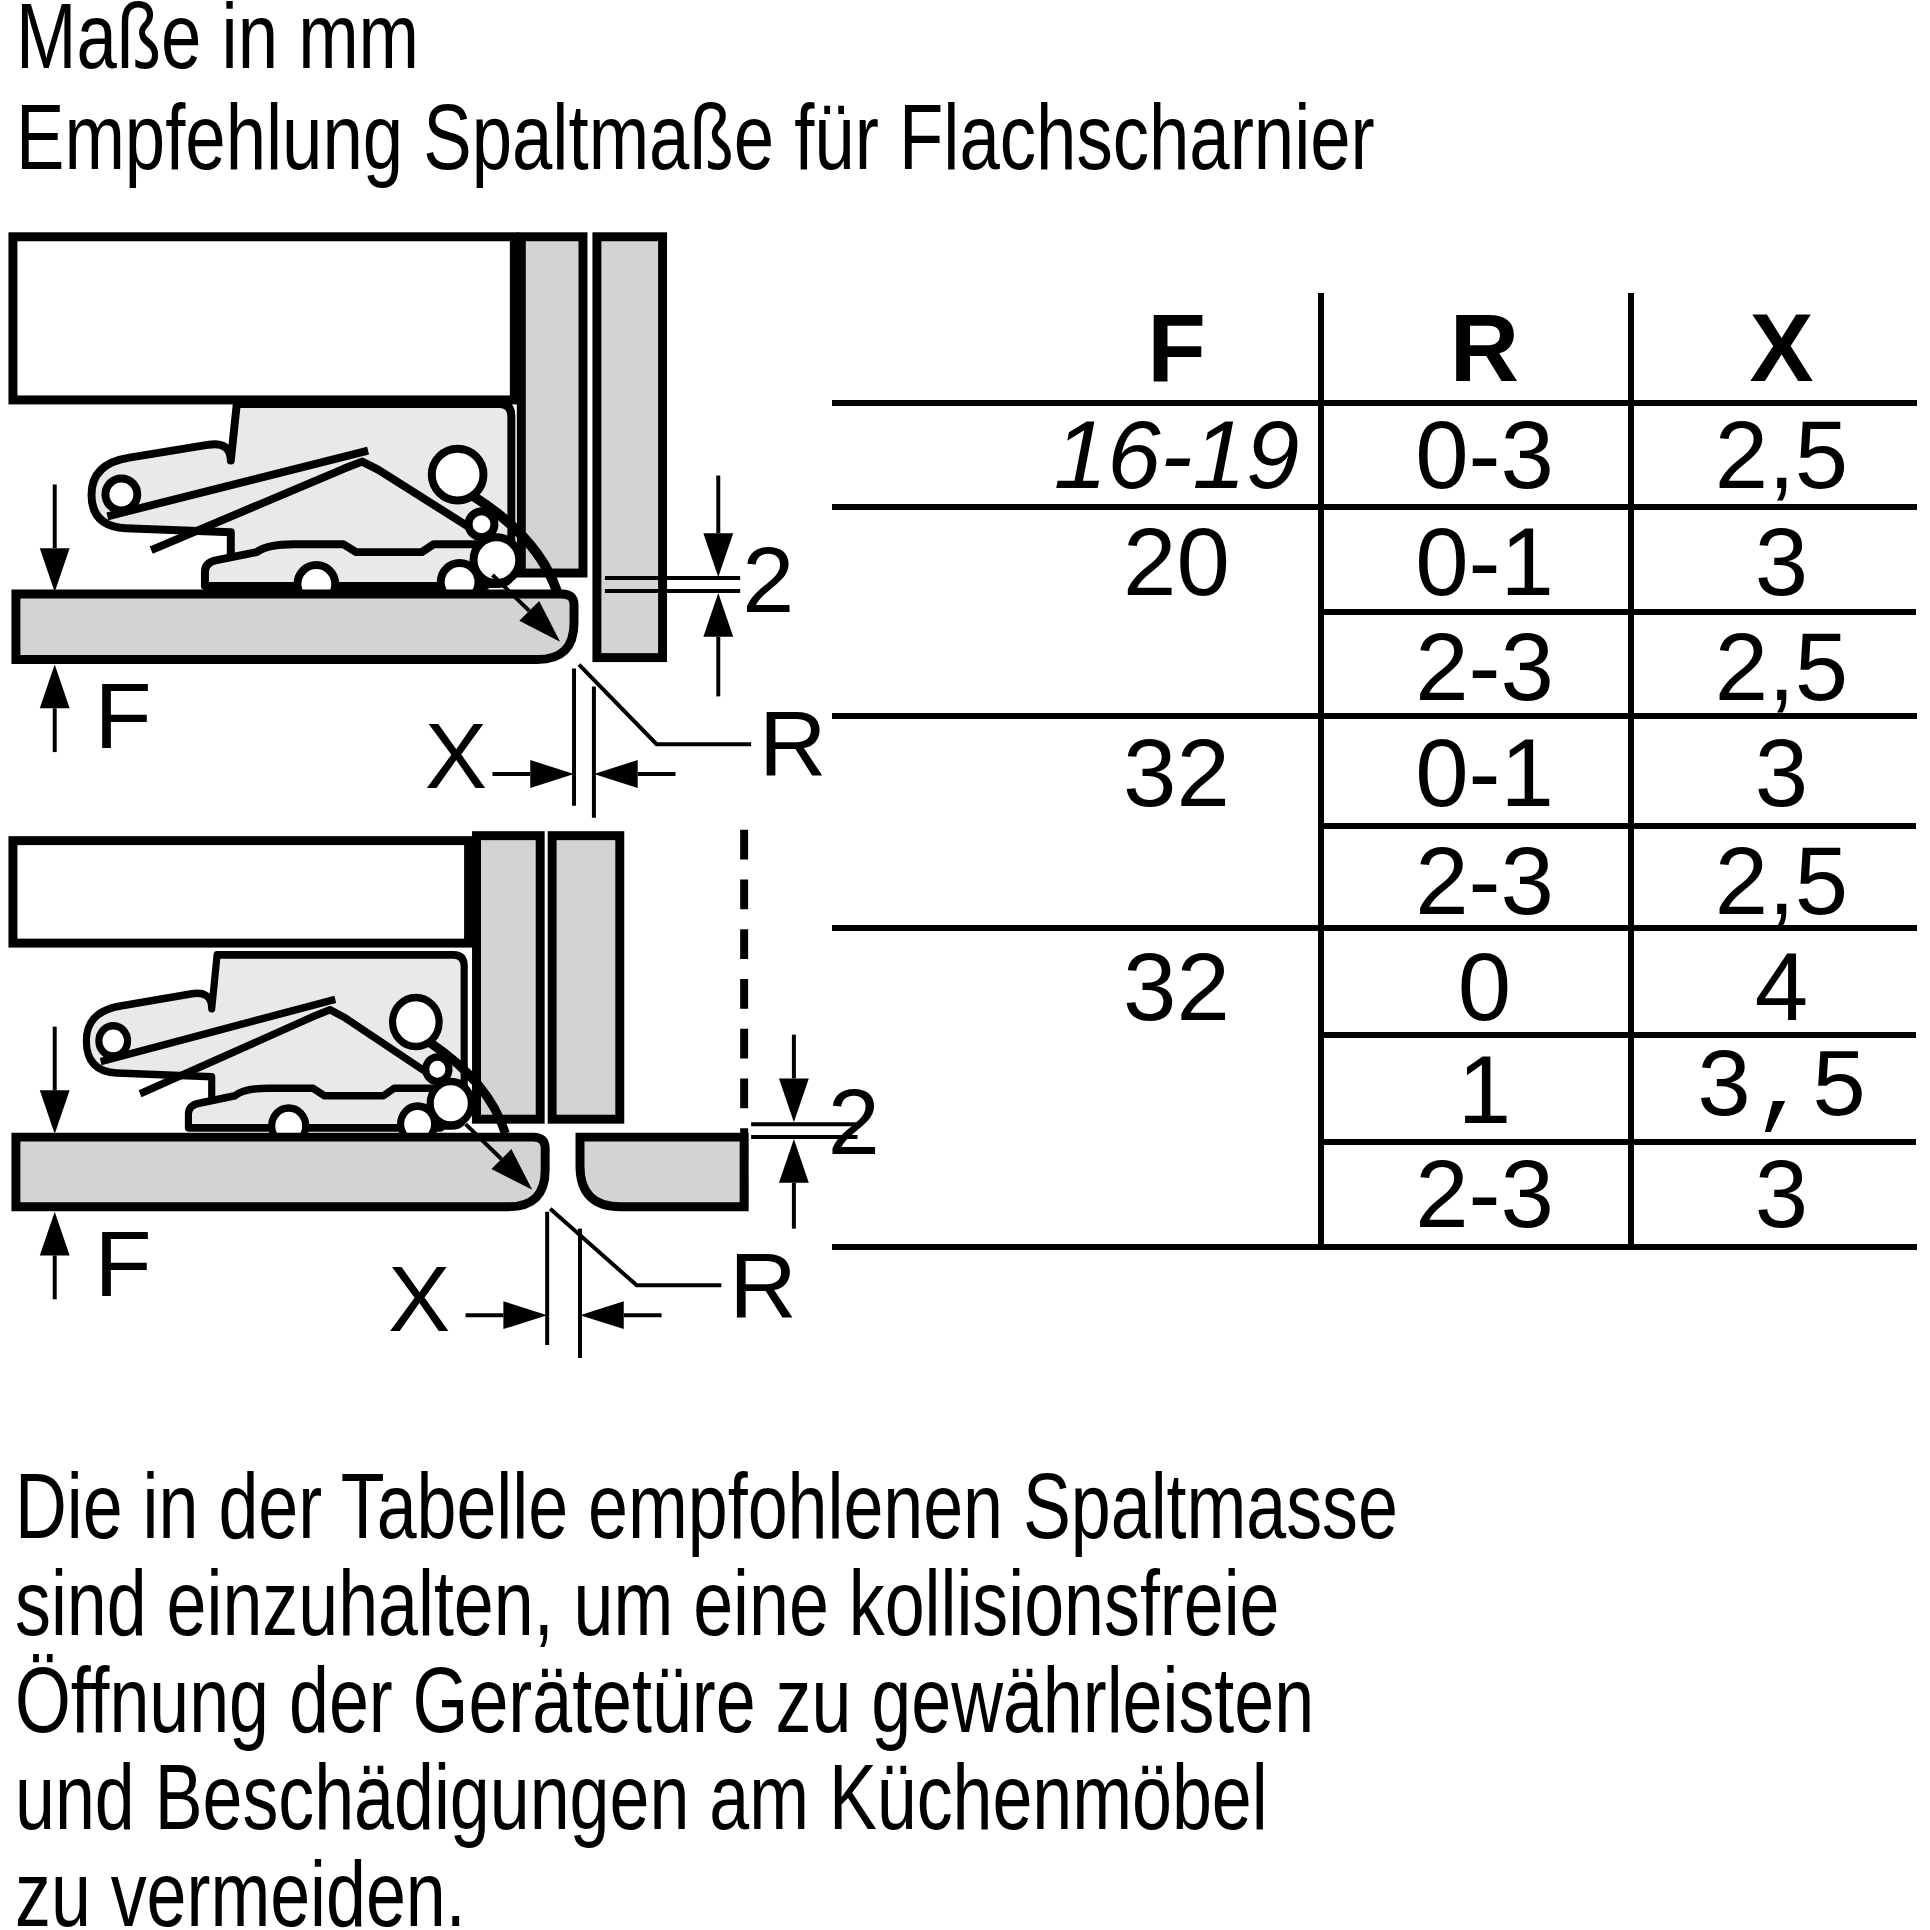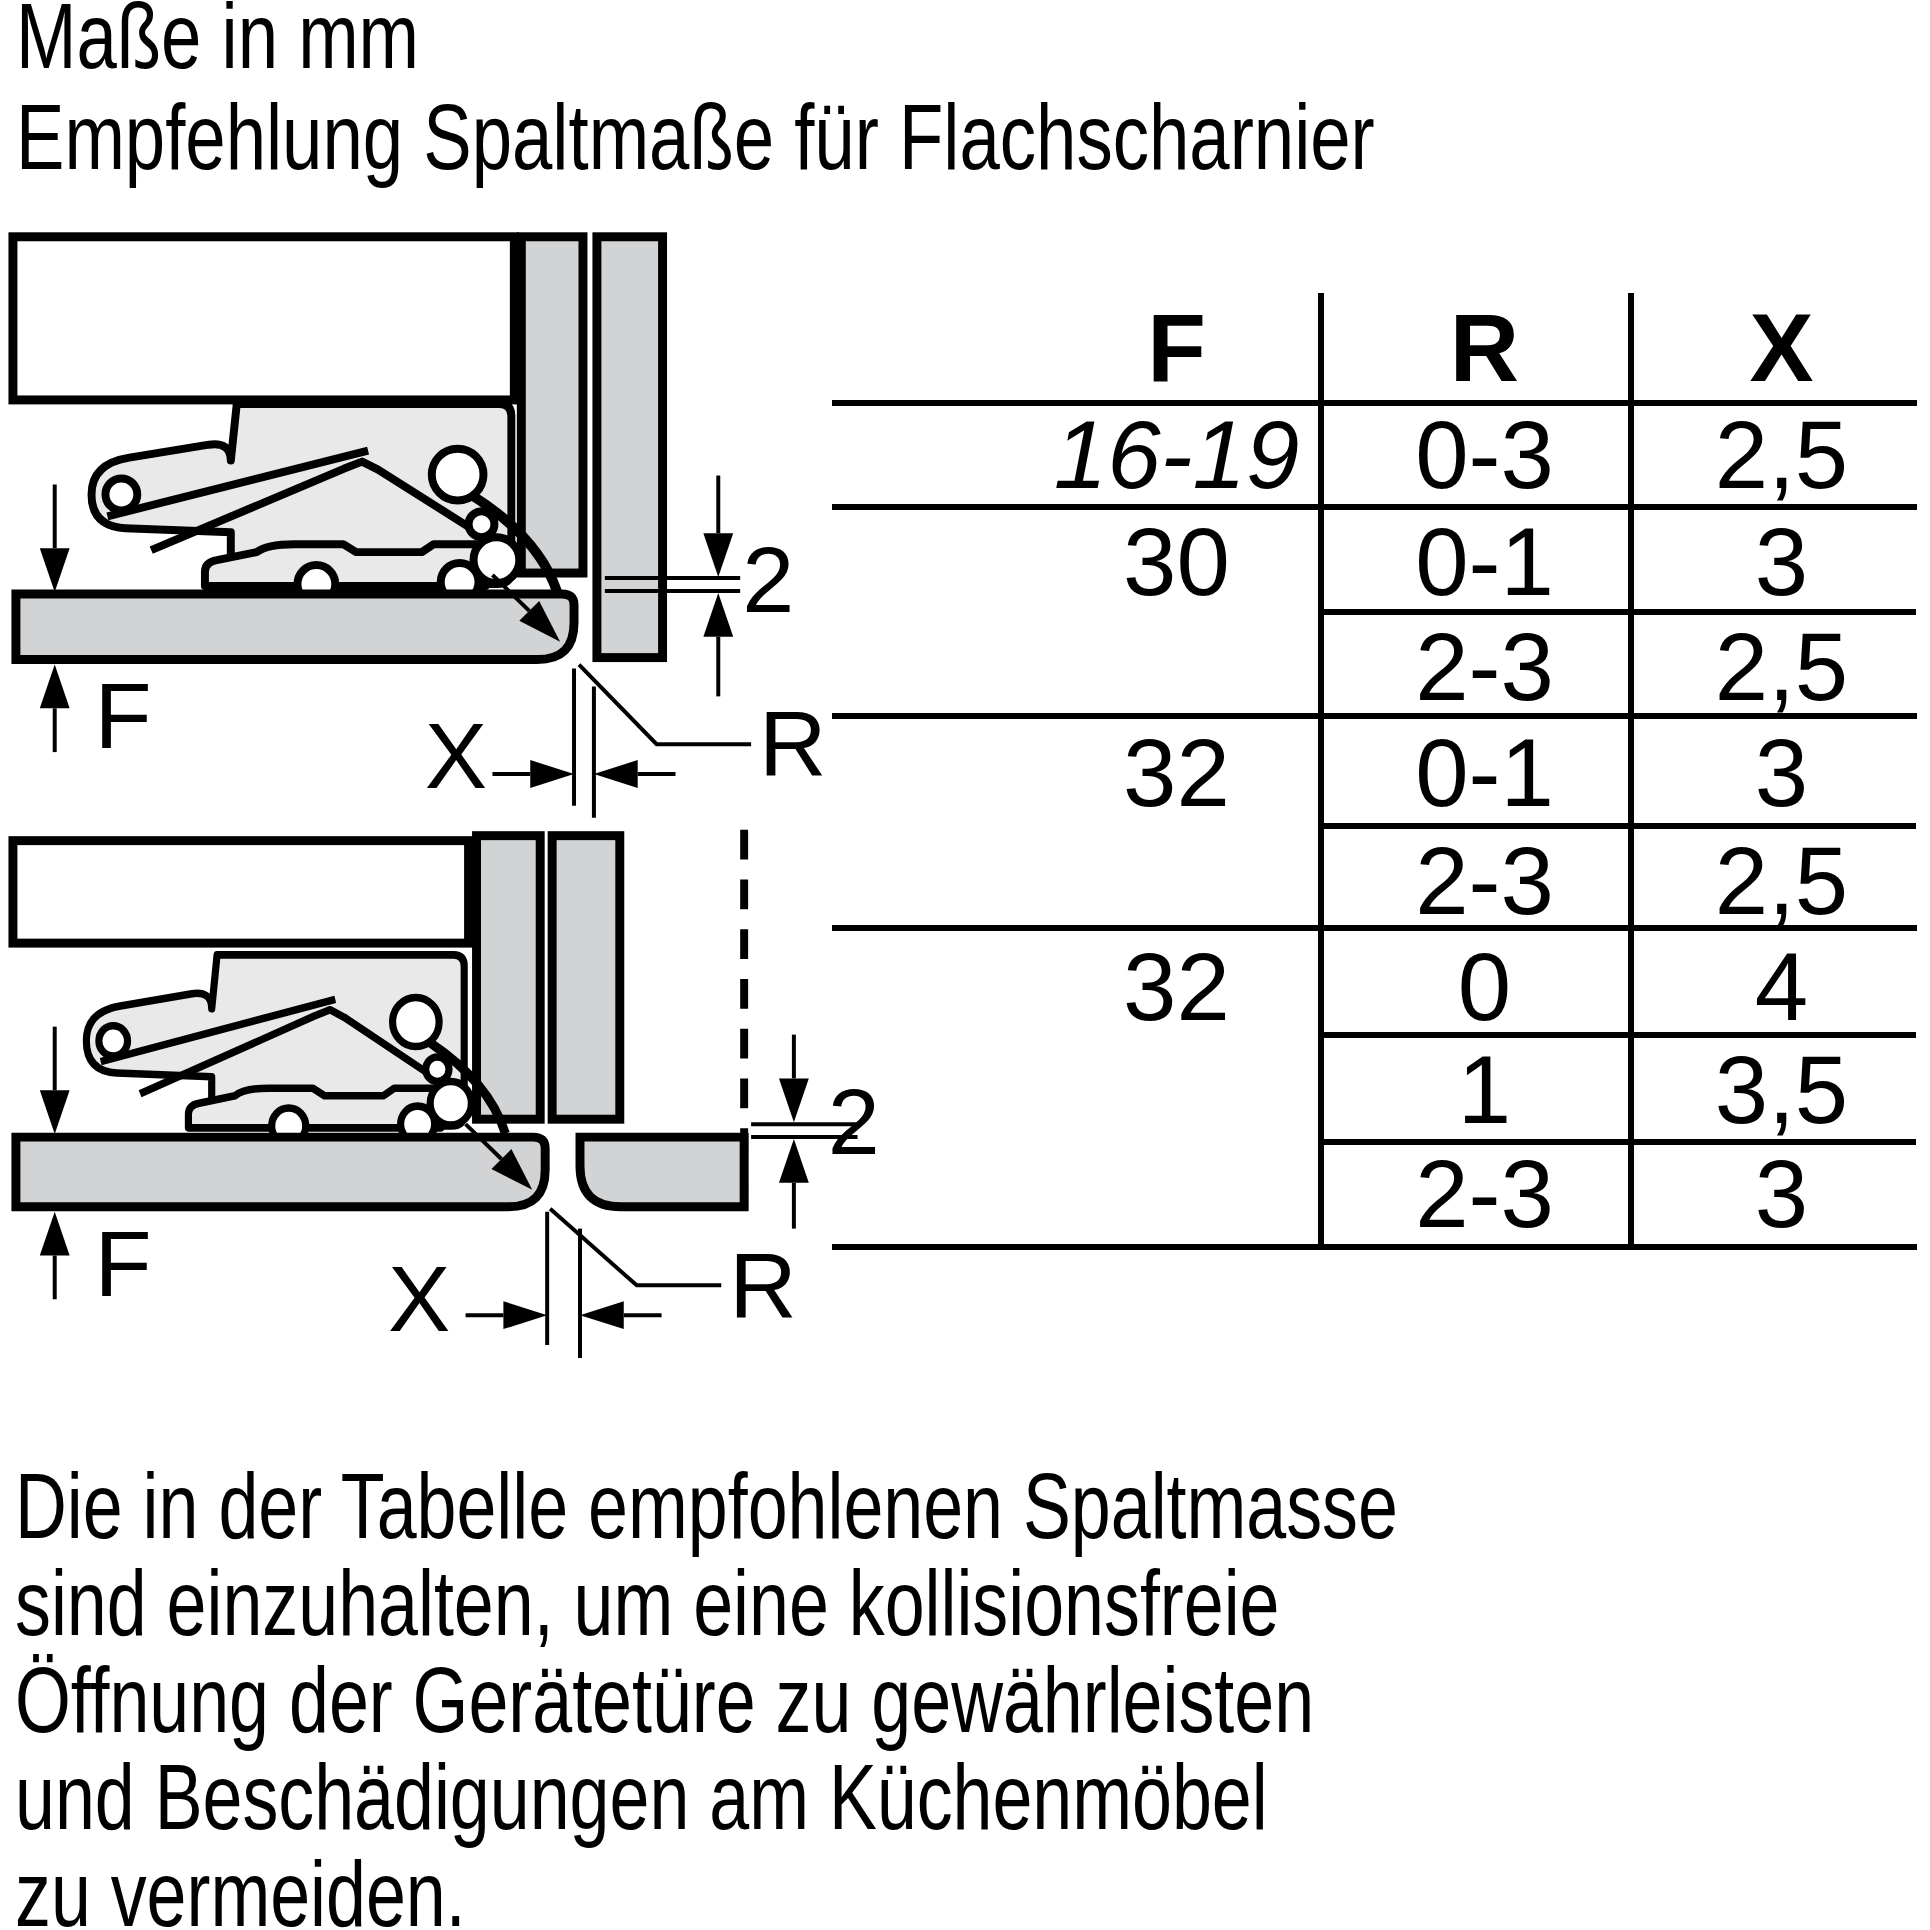--- a/index.html
+++ b/index.html
@@ -128,40 +128,40 @@
     <div class="tline" style="left:1318px;top:609px;width:598px;height:6px;"></div>
     <div class="tline" style="left:1318px;top:823px;width:598px;height:6px;"></div>
     <div class="tline" style="left:1318px;top:1032px;width:598px;height:6px;"></div>
     <div class="tline" style="left:1318px;top:1139px;width:598px;height:6px;"></div>
 
     <div class="tcell hdr" style="left:1027px;top:300px;">F</div>
     <div class="tcell hdr" style="left:1335px;top:300px;">R</div>
     <div class="tcell hdr" style="left:1632px;top:300px;">X</div>
 
     <div class="tcell" style="left:1027px;top:407px;font-style:italic;">16-19</div>
-    <div class="tcell" style="left:1027px;top:514px;">30</div>
+    <div class="tcell" style="left:1027px;top:514px;">20</div>
     <div class="tcell" style="left:1027px;top:725px;">32</div>
     <div class="tcell" style="left:1027px;top:939px;">32</div>
 
     <div class="tcell" style="left:1335px;top:407px;">0-3</div>
     <div class="tcell" style="left:1335px;top:514px;">0-1</div>
     <div class="tcell" style="left:1335px;top:619px;">2-3</div>
     <div class="tcell" style="left:1335px;top:725px;">0-1</div>
     <div class="tcell" style="left:1335px;top:833px;">2-3</div>
     <div class="tcell" style="left:1335px;top:939px;">0</div>
     <div class="tcell" style="left:1335px;top:1042px;">1</div>
     <div class="tcell" style="left:1335px;top:1146px;">2-3</div>
 
     <div class="tcell" style="left:1632px;top:407px;">2,5</div>
     <div class="tcell" style="left:1632px;top:514px;">3</div>
     <div class="tcell" style="left:1632px;top:619px;">2,5</div>
     <div class="tcell" style="left:1632px;top:725px;">3</div>
     <div class="tcell" style="left:1632px;top:833px;">2,5</div>
     <div class="tcell" style="left:1632px;top:939px;">4</div>
-    <div class="tcell" style="left:1632px;top:1042px;">3,5</div>
+    <div class="tcell" style="left:1632px;top:1042px;font-family:Liberation Mono, monospace;">3,5</div>
     <div class="tcell" style="left:1632px;top:1146px;">3</div>
   </div>
 
   <div class="note-block condensed">
     <div>Die in der Tabelle empfohlenen Spaltmasse</div>
     <div>sind einzuhalten, um eine kollisionsfreie</div>
     <div>Öffnung der Gerätetüre zu gewährleisten</div>
     <div>und Beschädigungen am Küchenmöbel</div>
     <div>zu vermeiden.</div>
   </div>

